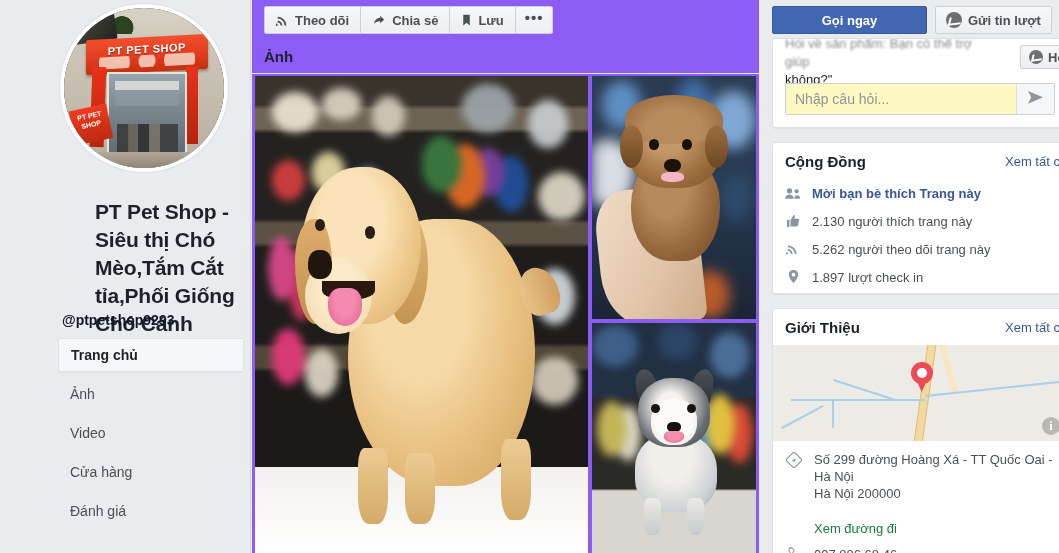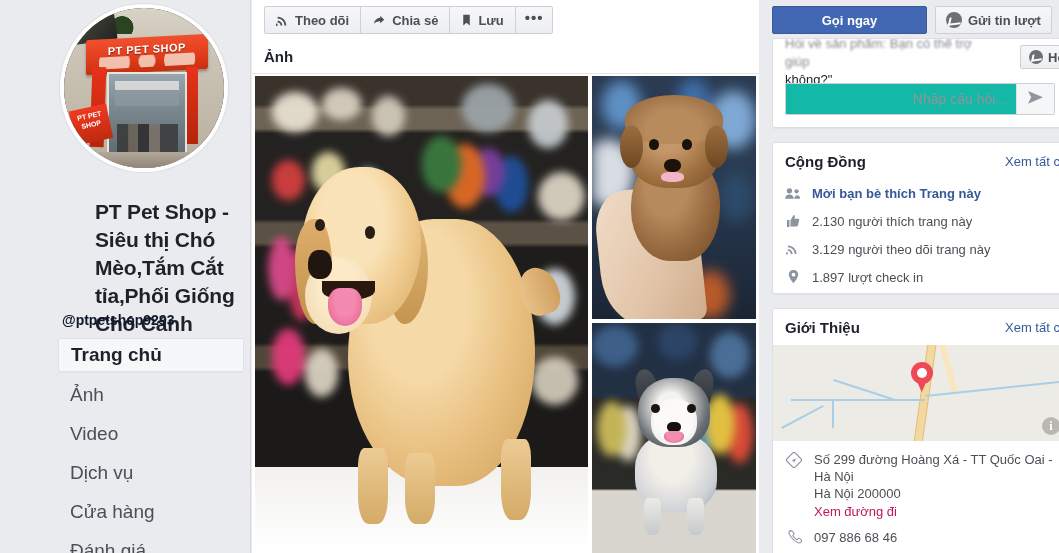--- a/index.html
+++ b/index.html
@@ -125,38 +125,38 @@
     color: #1d2129; letter-spacing: -.2px; margin-left: 17px;
   }
   .page-handle {
     position: absolute; left: 62px; top: 312px;
     font-size: 14px; color: #0f172a; font-weight: bold;
   }
   .nav { position: absolute; left: 58px; top: 338px; width: 186px; }
   .nav-item {
     height: 33px; line-height: 33px;
     padding-left: 12px;
-    font-size: 19px; color: #4b4f56;
+    font-size: 14px; color: #4b4f56;
     cursor: pointer;
   }
   .nav-item.active {
     font-weight: bold; color: #1d2129;
     background: #f6f7f9;
     border: 1px solid #e0e2e6;
     border-radius: 2px;
     height: 34px; line-height: 32px;
     box-shadow: 0 1px 1px rgba(0,0,0,.03);
   }
   .nav-item:not(.active) { margin-top: 6px; }
 
   
   .center-col {
     position: absolute; left: 252px; top: 0;
     width: 507px; height: 553px;
-    background: #ffffff;
+    background: #8b5cf6;
   }
   .toolbar {
     position: absolute; left: 12px; top: 6px;
     display: flex; align-items: stretch;
     height: 28px;
     border: 1px solid #ced0d4;
     border-radius: 2px;
     background: linear-gradient(180deg,#f6f7f9,#eceef1);
     overflow: hidden;
   }
@@ -482,21 +482,21 @@
   .ask-input-wrap {
     position: absolute; left: 12px; top: 44px;
     width: 270px; height: 32px;
     border: 1px solid #ccd0d5; border-radius: 2px;
     display: flex; align-items: stretch;
   }
   .ask-input {
     flex: 1; border: none; outline: none;
     padding: 0 9px; font-size: 14px;
     font-family: "Liberation Sans", sans-serif;
-    color: #1d2129; background: #14b8a6; text-align: right;
+    color: #1d2129; background: #fef9c3;
   }
   .ask-input::placeholder { color: #90949c; }
   .ask-send {
     width: 38px; background: #f5f6f7;
     border-left: 1px solid #dddfe2;
     display: flex; align-items: center; justify-content: center;
     cursor: pointer;
   }
 
   
@@ -583,21 +583,21 @@
     display: flex; align-items: center; justify-content: center;
     font-family: "Liberation Serif", serif;
     cursor: pointer;
   }
   .about-list { padding: 10px 12px 0; }
   .about-row {
     display: flex; gap: 11px; margin-bottom: 9px;
     font-size: 13px; color: #4b4f56; line-height: 17px;
   }
   .about-row .ico { width: 18px; flex: 0 0 18px; padding-top: 1px; display:flex; justify-content:center;}
-  .about-row a { color: #be185d; text-decoration: none; cursor: pointer; display: block; margin-top: 1px; }
+  .about-row a { color: #15803d; text-decoration: none; cursor: pointer; display: block; margin-top: 18px; }
   .addr-line { white-space: normal; }
 </style>
 </head>
 <body>
 
 <div class="page">
 
   <div class="left-col">
 
     <div class="avatar-wrap">
@@ -620,23 +620,20 @@
 
     <div class="nav">
       <div class="nav-item active">
         <span>Trang chủ</span>
       </div>
       <div class="nav-item">
         <span>Ảnh</span>
       </div>
       <div class="nav-item">
         <span>Video</span>
-      </div>
-      <div class="nav-item">
-        <span>Dịch vụ</span>
       </div>
       <div class="nav-item">
         <span>Cửa hàng</span>
       </div>
       <div class="nav-item">
         <span>Đánh giá</span>
       </div>
 
     </div>
   </div>
@@ -789,21 +786,21 @@
               </svg>
           </span>
           <span>2.130 người thích trang này</span>
         </div>
         <div class="comm-row">
           <span class="ico">
             <svg width="14" height="14" viewBox="0 0 16 16">
                 <path d="M2.2 13a1.2 1.2 0 1 0 0 .1zM2.2 8.4v2c1.9 0 3.3 1.5 3.3 3.4h2.1C7.6 10.8 5.2 8.4 2.2 8.4zM2.2 3.9v2.1c4.3 0 7.8 3.5 7.8 7.8h2.1c0-5.5-4.4-9.9-9.9-9.9z" fill="#8d949e"></path>
               </svg>
           </span>
-          <span>3.129 người theo dõi trang này</span>
+          <span>5.262 người theo dõi trang này</span>
         </div>
         <div class="comm-row">
           <span class="ico">
             <svg width="13" height="15" viewBox="0 0 12 16">
                 <path d="M6 0C3.2 0 1 2.2 1 5c0 3.3 5 9 5 9s5-5.7 5-9c0-2.8-2.2-5-5-5zm0 7a2 2 0 1 1 0-4 2 2 0 0 1 0 4z" fill="#8d949e"></path>
               </svg>
           </span>
           <span>1.897 lượt check in</span>
         </div>
       </div>

